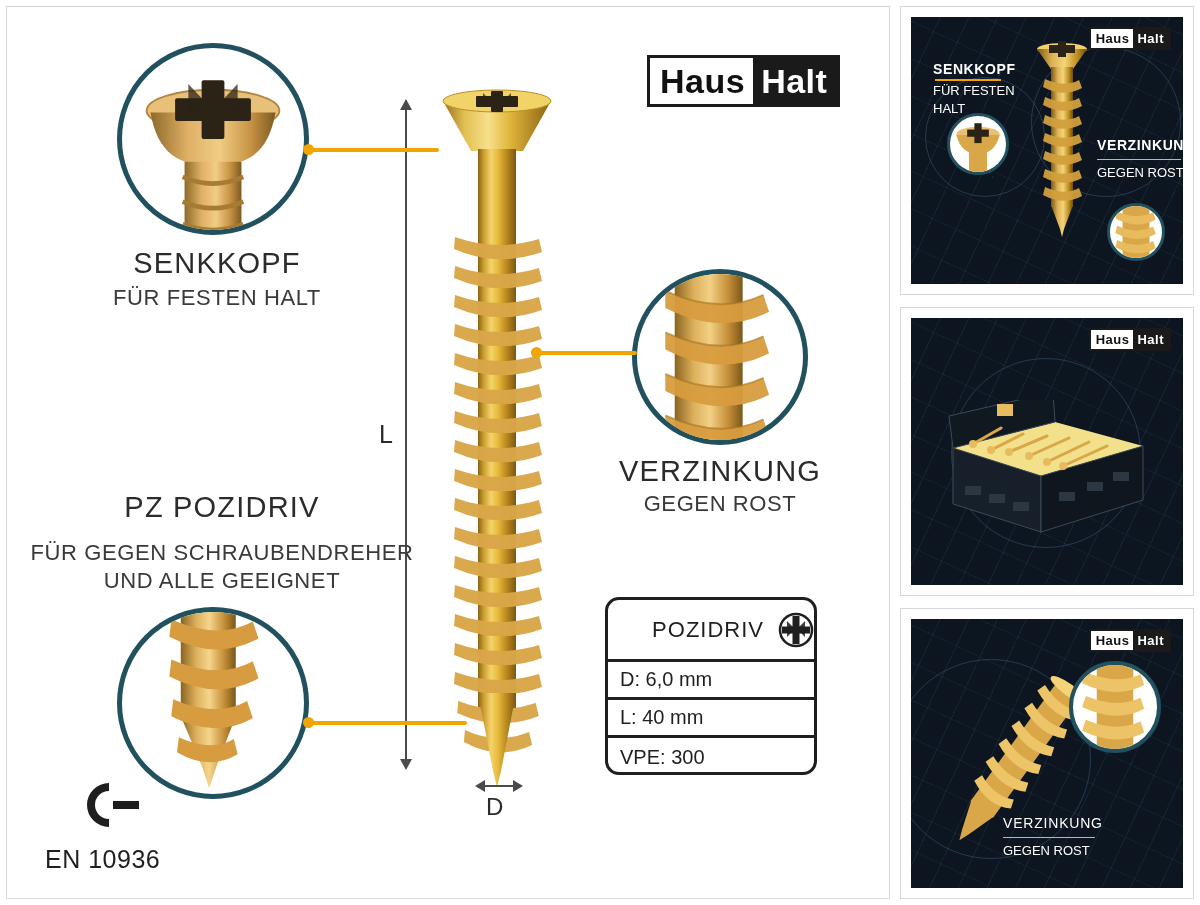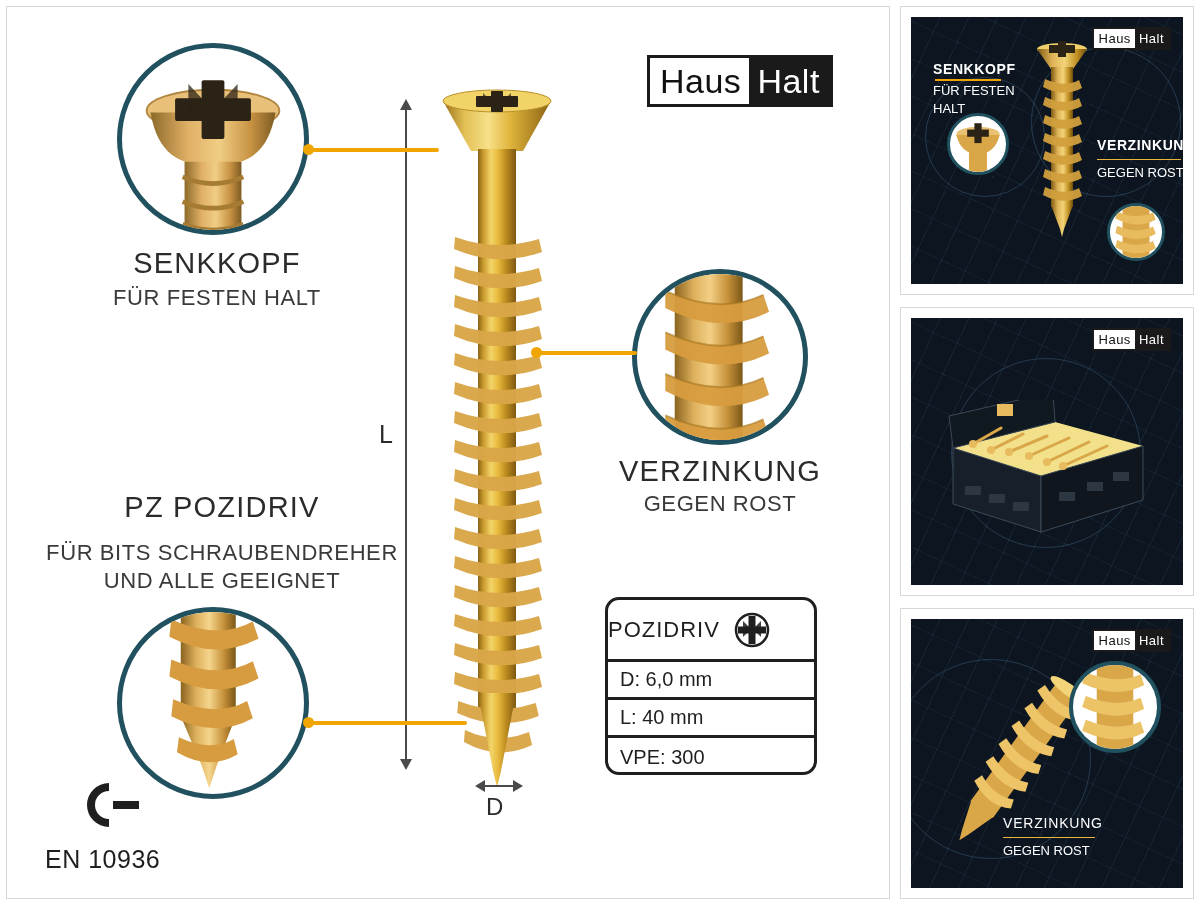--- a/index.html
+++ b/index.html
@@ -61,21 +61,21 @@
     border: 1px solid rgba(90,140,185,.30);
     border-radius: 50%;
   }
 
   
   .logo {
     display: inline-flex;
     align-items: stretch;
     border: 3px solid #1a1a1a;
     background: #ffffff;
-    font-weight: normal;
+    font-weight: bold;
     letter-spacing: .5px;
     line-height: 1;
   }
   .logo .haus {
     color: #111;
     padding: 6px 8px 6px 10px;
     display: flex; align-items: center;
   }
   .logo .halt {
     background: #1a1a1a;
@@ -173,21 +173,21 @@
     position: absolute;
     left: 598px; top: 590px;
     width: 212px; height: 178px;
     border: 3px solid #1f1f1f;
     border-radius: 14px;
     background: #ffffff;
     overflow: hidden;
   }
   .spec-head {
     height: 62px;
-    display: flex; align-items: center; justify-content: flex-start;
+    display: flex; align-items: center; justify-content: flex-end;
     gap: 14px;
     border-bottom: 3px solid #1f1f1f;
     font-size: 22px; letter-spacing: 1px; color: #1f1f1f;
   }
   .spec-row {
     height: 38px;
     display: flex; align-items: center;
     padding-left: 12px;
     border-bottom: 3px solid #1f1f1f;
     font-size: 20px; color: #1f1f1f;
@@ -354,21 +354,21 @@
           <path d="M30 150 q58 26 104 4"></path>
         </g>
       </svg>
     </div>
     <div class="leader" style="left:530px; top:344px; width:100px;"></div>
     <div class="leader-dot" style="left:524px; top:340px;"></div>
     <div class="lbl-strong" style="left:578px; top:448px; width:270px;">VERZINKUNG</div>
     <div class="lbl-sub" style="left:578px; top:484px; width:270px;">GEGEN ROST</div>
 
     <div class="lbl-strong" style="left:55px; top:484px; width:320px;">PZ POZIDRIV</div>
-    <div class="lbl-sub" style="left:22px; top:533px; width:386px;">FÜR BITS SCHRAUBENDREHER</div>
+    <div class="lbl-sub" style="left:22px; top:533px; width:386px;">FÜR GEGEN SCHRAUBENDREHER</div>
     <div class="lbl-sub" style="left:22px; top:561px; width:386px;">UND ALLE GEEIGNET</div>
     <div class="bubble" style="left:110px; top:600px; width:192px; height:192px;">
       <svg class="bubble-inner" viewBox="0 0 192 192">
         <defs>
           <linearGradient id="g3" x1="0" y1="0" x2="1" y2="0">
             <stop offset="0%" stop-color="#8a6420"></stop>
             <stop offset="28%" stop-color="#ddb05c"></stop>
             <stop offset="52%" stop-color="#f4d58c"></stop>
             <stop offset="78%" stop-color="#c7913a"></stop>
             <stop offset="100%" stop-color="#7a5718"></stop>

